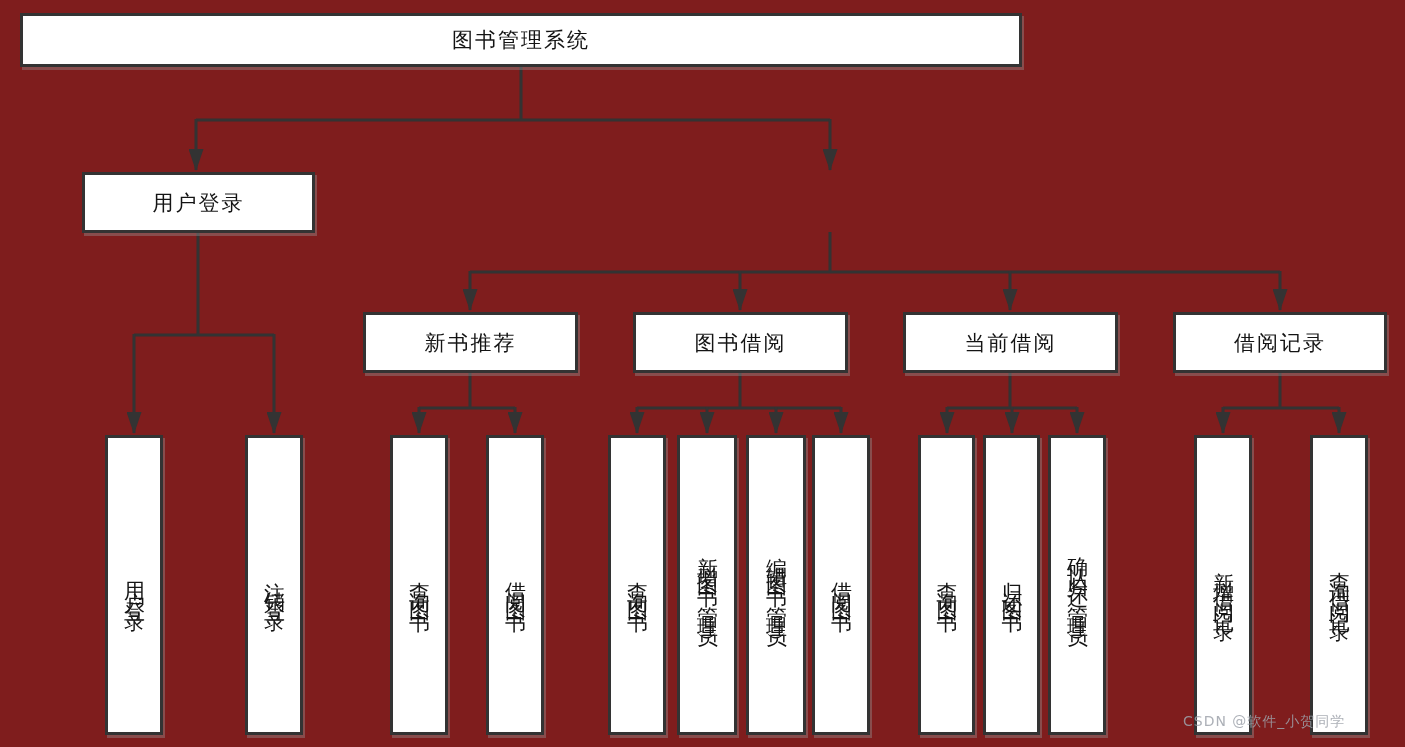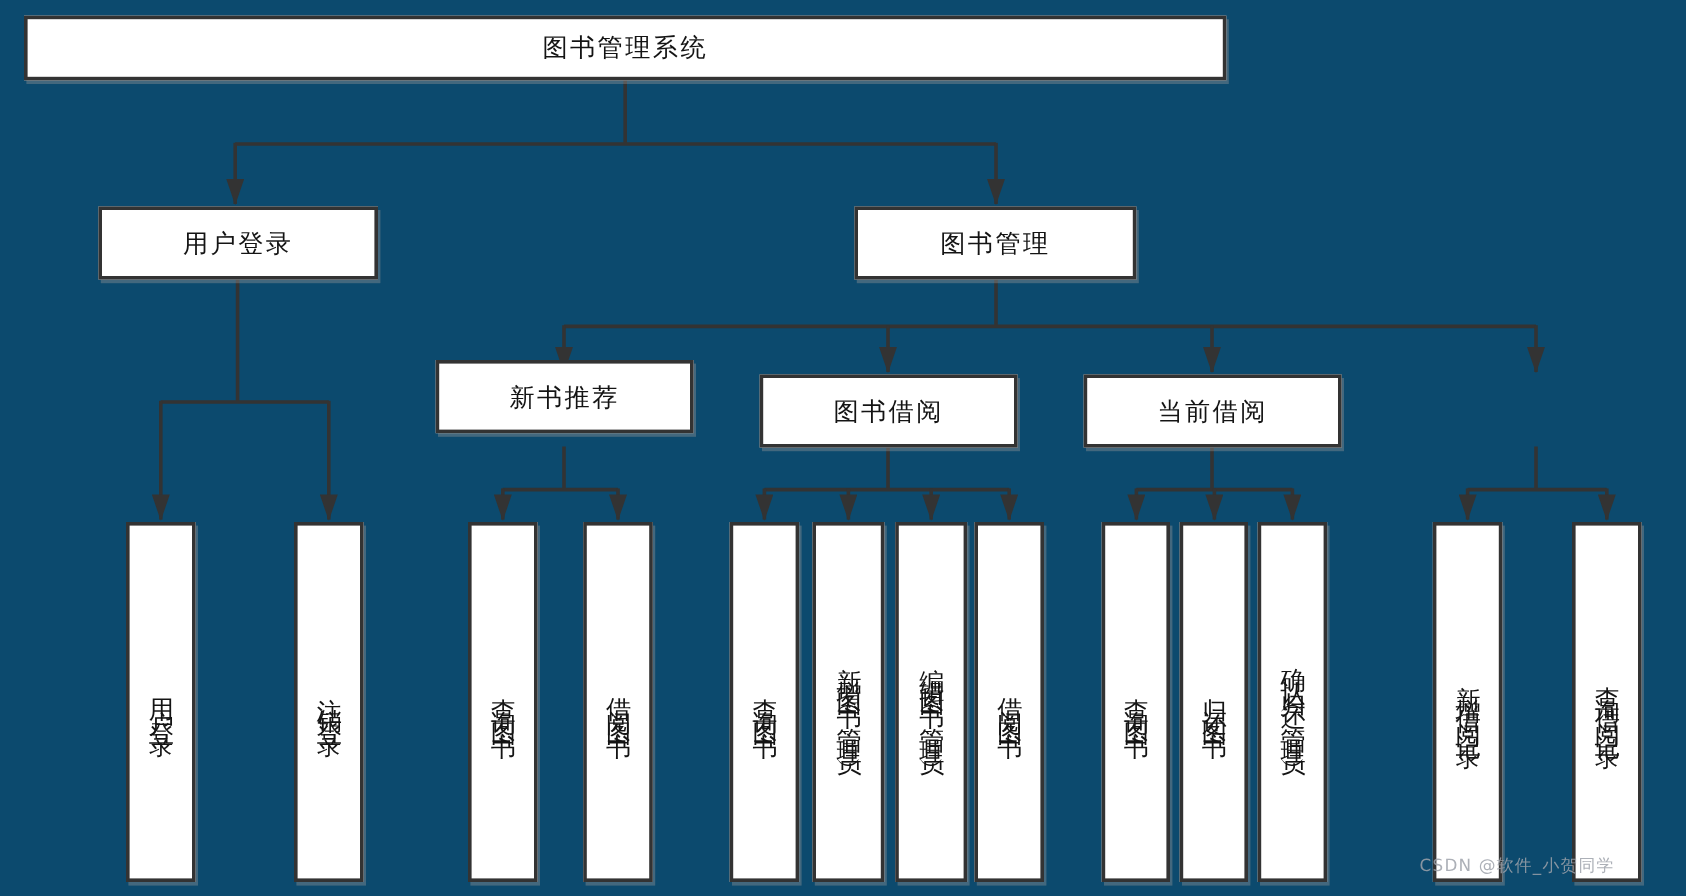--- a/index.html
+++ b/index.html
@@ -1,20 +1,20 @@
 <!DOCTYPE html>
 <html><head>
 <meta charset="utf-8">
 <style>
   html, body { margin: 0; padding: 0; background: #ffffff; }
   .canvas {
     position: relative;
     width: 1405px;
     height: 747px;
-    background: #0c4a6e;
+    background: #7f1d1d;
     font-family: "DejaVu Sans", sans-serif;
     overflow: hidden;
   }
   svg.connectors {
     position: absolute;
     left: 0; top: 0;
     z-index: 1;
   }
   .node {
     position: absolute;
@@ -108,25 +108,25 @@
         <path d="M1280,372 V408 M1223,408 H1339"></path>
         <line x1="1223" y1="407" x2="1223" y2="433" marker-end="url(#arrowhead)"></line>
         <line x1="1339" y1="407" x2="1339" y2="433" marker-end="url(#arrowhead)"></line>
       </g>
     </g>
   </svg>
 
   <div class="node hbox" style="left:20px; top:13px; width:1002px; height:54px;">图书管理系统</div>
 
   <div class="node hbox" style="left:82px; top:172px; width:233px; height:61px;">用户登录</div>
-  <div class="node hbox" style="left:712px; top:172px; width:235px; height:61px;">图书管理</div>
 
-  <div class="node hbox" style="left:363px; top:300px; width:215px; height:61px;">新书推荐</div>
+  <div class="node hbox" style="left:363px; top:312px; width:215px; height:61px;">新书推荐</div>
   <div class="node hbox" style="left:633px; top:312px; width:215px; height:61px;text-align:right;">图书借阅</div>
   <div class="node hbox" style="left:903px; top:312px; width:215px; height:61px;text-align:center;">当前借阅</div>
+  <div class="node hbox" style="left:1173px; top:312px; width:214px; height:61px;">借阅记录</div>
 
   <div class="node vbox" style="left:105px; top:435px; width:58px; height:300px;">
     <span>用户登录</span>
   </div>
   <div class="node vbox" style="left:245px; top:435px; width:58px; height:300px;">
     <span>注销登录</span>
   </div>
 
   <div class="node vbox" style="left:390px; top:435px; width:58px; height:300px;">
     <span>查询图书</span>

